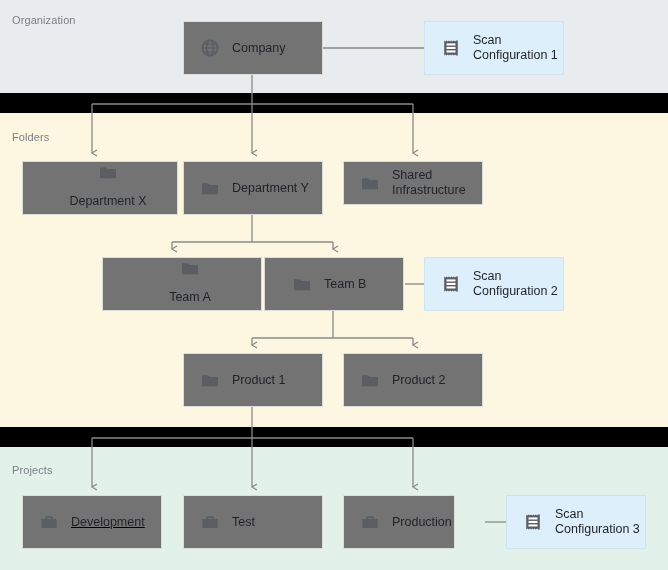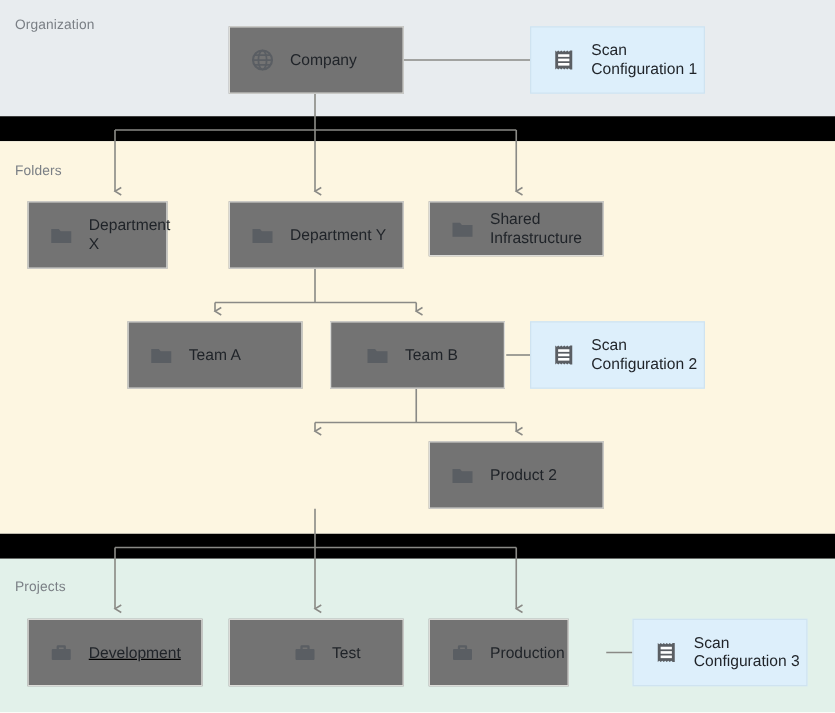--- a/index.html
+++ b/index.html
@@ -145,21 +145,21 @@
     <svg class="icon" viewBox="0 0 20 20">
       <path d="M3.2 2.4 L4.4 3.4 L5.6 2.4 L6.8 3.4 L8 2.4 L9.2 3.4 L10.4 2.4 L11.6 3.4 L12.8 2.4 L14 3.4 L15.2 2.4 L16.8 2.4 L16.8 17.6 L15.2 17.6 L14 16.6 L12.8 17.6 L11.6 16.6 L10.4 17.6 L9.2 16.6 L8 17.6 L6.8 16.6 L5.6 17.6 L4.4 16.6 L3.2 17.6 Z" fill="#5a5e63"></path>
       <rect x="5.5" y="5.4" width="9" height="2.1" fill="#ffffff"></rect>
       <rect x="5.5" y="8.9" width="9" height="2.1" fill="#ffffff"></rect>
       <rect x="5.5" y="12.4" width="9" height="2.1" fill="#ffffff"></rect>
     </svg>
     <span class="node-label">Scan
 Configuration 1</span>
   </div>
 
-  <div class="node" style="left:22px; top:161px; width:112px; height:54px;">
+  <div class="node" style="left:22px; top:161px; width:156px; height:54px;flex-direction:column;">
     <svg class="icon" viewBox="0 0 20 20">
       <path d="M2 5.2 h6 l1.5 1.8 h8.5 v9.3 h-16 Z" fill="#5a5e63"></path>
     </svg>
     <span class="node-label">Department X</span>
   </div>
 
   <div class="node" style="left:183px; top:161px; width:140px; height:54px;text-align:right;">
     <svg class="icon" viewBox="0 0 20 20">
       <path d="M2 5.2 h6 l1.5 1.8 h8.5 v9.3 h-16 Z" fill="#5a5e63"></path>
     </svg>
@@ -167,21 +167,21 @@
   </div>
 
   <div class="node" style="left:343px; top:161px; width:140px; height:44px;">
     <svg class="icon" viewBox="0 0 20 20">
       <path d="M2 5.2 h6 l1.5 1.8 h8.5 v9.3 h-16 Z" fill="#5a5e63"></path>
     </svg>
     <span class="node-label">Shared
 Infrastructure</span>
   </div>
 
-  <div class="node" style="left:102px; top:257px; width:140px; height:54px;">
+  <div class="node" style="left:102px; top:257px; width:160px; height:54px;flex-direction:column;">
     <svg class="icon" viewBox="0 0 20 20">
       <path d="M2 5.2 h6 l1.5 1.8 h8.5 v9.3 h-16 Z" fill="#5a5e63"></path>
     </svg>
     <span class="node-label">Team A</span>
   </div>
 
   <div class="node" style="left:264px; top:257px; width:140px; height:54px;padding-left:27px;">
     <svg class="icon" viewBox="0 0 20 20">
       <path d="M2 5.2 h6 l1.5 1.8 h8.5 v9.3 h-16 Z" fill="#5a5e63"></path>
     </svg>
@@ -192,37 +192,43 @@
     <svg class="icon" viewBox="0 0 20 20">
       <path d="M3.2 2.4 L4.4 3.4 L5.6 2.4 L6.8 3.4 L8 2.4 L9.2 3.4 L10.4 2.4 L11.6 3.4 L12.8 2.4 L14 3.4 L15.2 2.4 L16.8 2.4 L16.8 17.6 L15.2 17.6 L14 16.6 L12.8 17.6 L11.6 16.6 L10.4 17.6 L9.2 16.6 L8 17.6 L6.8 16.6 L5.6 17.6 L4.4 16.6 L3.2 17.6 Z" fill="#5a5e63"></path>
       <rect x="5.5" y="5.4" width="9" height="2.1" fill="#ffffff"></rect>
       <rect x="5.5" y="8.9" width="9" height="2.1" fill="#ffffff"></rect>
       <rect x="5.5" y="12.4" width="9" height="2.1" fill="#ffffff"></rect>
     </svg>
     <span class="node-label">Scan
 Configuration 2</span>
   </div>
 
+  <div class="node" style="left:183px; top:353px; width:140px; height:54px;">
+    <svg class="icon" viewBox="0 0 20 20">
+      <path d="M2 5.2 h6 l1.5 1.8 h8.5 v9.3 h-16 Z" fill="#5a5e63"></path>
+    </svg>
+    <span class="node-label">Product 1</span>
+  </div>
 
   <div class="node" style="left:343px; top:353px; width:140px; height:54px;">
     <svg class="icon" viewBox="0 0 20 20">
       <path d="M2 5.2 h6 l1.5 1.8 h8.5 v9.3 h-16 Z" fill="#5a5e63"></path>
     </svg>
     <span class="node-label">Product 2</span>
   </div>
 
   <div class="node" style="left:22px; top:495px; width:140px; height:54px;text-decoration:underline;">
     <svg class="icon" viewBox="0 0 20 20">
       <path d="M7.4 4.2 h5.2 a1.1 1.1 0 0 1 1.1 1.1 v1.9 h-1.8 v-1.2 h-3.8 v1.2 h-1.8 v-1.9 a1.1 1.1 0 0 1 1.1 -1.1 Z" fill="#5a5e63"></path>
       <rect x="2.4" y="7.1" width="15.2" height="8.9" rx="0.8" fill="#5a5e63"></rect>
     </svg>
     <span class="node-label">Development</span>
   </div>
 
-  <div class="node" style="left:183px; top:495px; width:140px; height:54px;justify-content:center;">
+  <div class="node" style="left:183px; top:495px; width:140px; height:54px;">
     <svg class="icon" viewBox="0 0 20 20">
       <path d="M7.4 4.2 h5.2 a1.1 1.1 0 0 1 1.1 1.1 v1.9 h-1.8 v-1.2 h-3.8 v1.2 h-1.8 v-1.9 a1.1 1.1 0 0 1 1.1 -1.1 Z" fill="#5a5e63"></path>
       <rect x="2.4" y="7.1" width="15.2" height="8.9" rx="0.8" fill="#5a5e63"></rect>
     </svg>
     <span class="node-label">Test</span>
   </div>
 
   <div class="node" style="left:343px; top:495px; width:112px; height:54px;">
     <svg class="icon" viewBox="0 0 20 20">
       <path d="M7.4 4.2 h5.2 a1.1 1.1 0 0 1 1.1 1.1 v1.9 h-1.8 v-1.2 h-3.8 v1.2 h-1.8 v-1.9 a1.1 1.1 0 0 1 1.1 -1.1 Z" fill="#5a5e63"></path>

